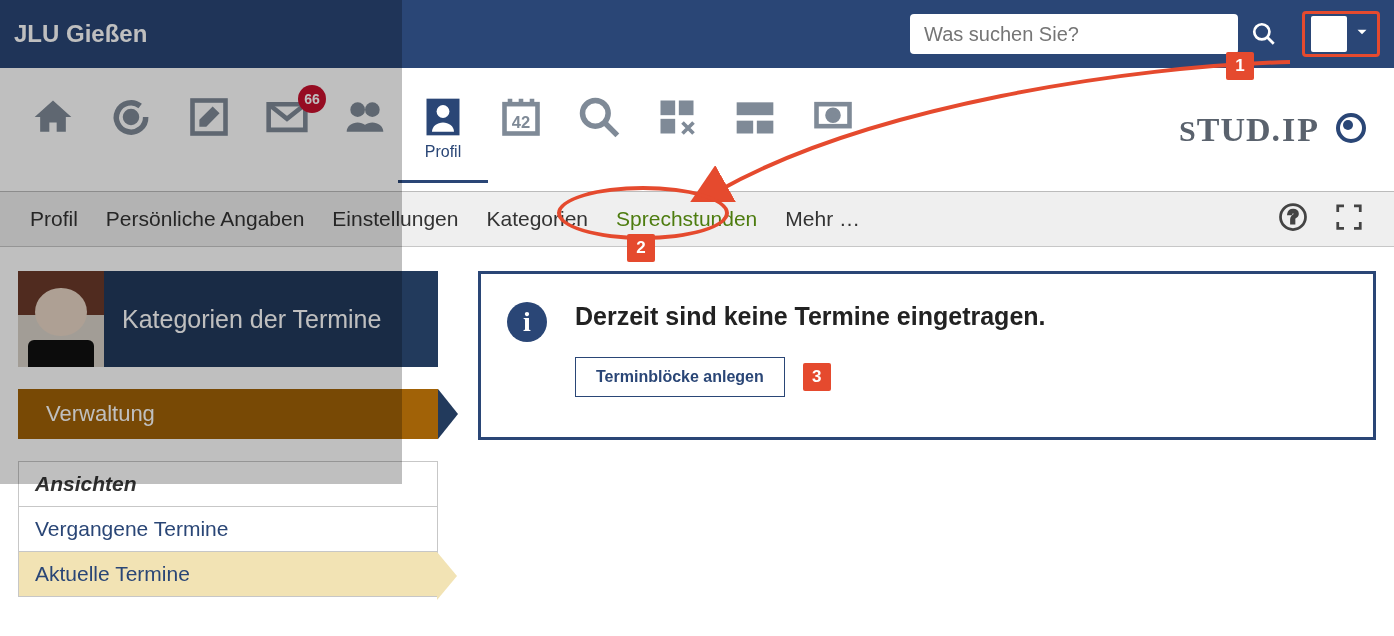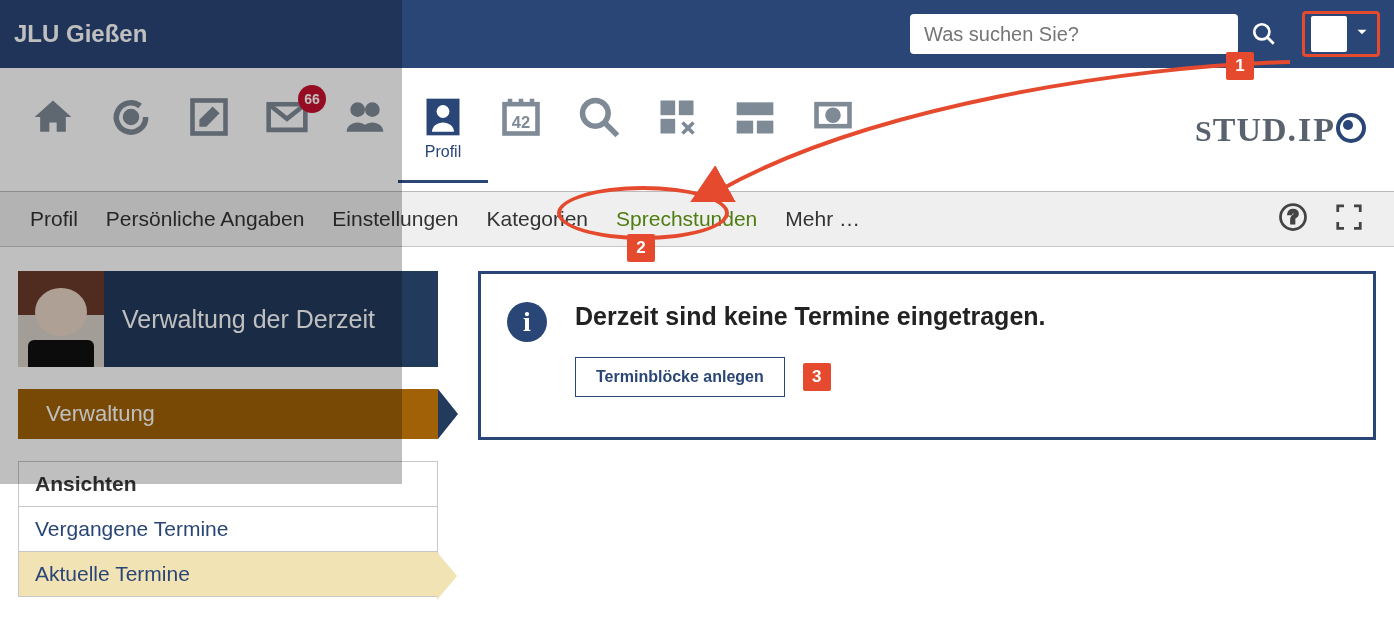--- a/index.html
+++ b/index.html
@@ -23,21 +23,21 @@
   
   .iconbar { height: 124px; display: flex; align-items: center; border-bottom: 1px solid #bbb; padding: 0 28px; }
   .iconbar .nav-icons { display: flex; gap: 28px; align-items: flex-end; }
   .iconbar .icon-slot { width: 50px; height: 70px; display: flex; flex-direction: column; align-items: center; justify-content: flex-start; color: #7f8a97; position: relative; cursor: pointer; }
   .iconbar .icon-slot.active { color: #2a4676; }
   .iconbar .icon-slot.active .underline { position: absolute; bottom: -18px; left: -20px; right: -20px; height: 3px; background: #2a4676; }
   .iconbar .icon-slot .label { font-size: 16px; margin-top: 4px; }
   .iconbar .icon-slot svg { width: 44px; height: 44px; }
   .iconbar .badge { position: absolute; top: -10px; right: -14px; background: #c8102e; color: #fff; border-radius: 50%; width: 28px; height: 28px; font-size: 14px; font-weight: 700; display: flex; align-items: center; justify-content: center; }
   .iconbar .spacer2 { flex: 1; }
-  .iconbar .logo { display: flex; align-items: baseline; gap: 0; }
+  .iconbar .logo { display: flex; align-items: baseline; gap: 16px; }
   .iconbar .logo-text { font-size: 34px; font-weight: 800; letter-spacing: 1px; color: #5a626d; font-family: Georgia, serif; }
   .iconbar .logo-text .tail { font-size: 34px; letter-spacing: 2px; }
   .iconbar .logo-ring { width: 30px; height: 30px; border: 4px solid #2a4676; border-radius: 50%; display: inline-block; position: relative; top: 2px; }
   .iconbar .logo-ring::after { content: ""; position: absolute; width: 10px; height: 10px; background: #2a4676; border-radius: 50%; top: 3px; left: 3px; }
 
   
   .subnav { height: 55px; background: #efefef; border-bottom: 1px solid #c7c7c7; display: flex; align-items: center; padding: 0 30px; gap: 28px; font-size: 21px; color: #333; }
   .subnav .item { cursor: pointer; }
   .subnav .item.active { color: #4d7c0f; }
   .subnav .icons { margin-left: auto; display: flex; gap: 26px; color: #444; }
@@ -51,21 +51,21 @@
   .sb-header .photo .ph-hair { position: absolute; top: 0; left: 0; right: 0; height: 46%; background: #6b3a2a; }
   .sb-header .photo .ph-face { position: absolute; top: 18%; left: 20%; width: 60%; height: 50%; background: #e8d6c6; border-radius: 50%; }
   .sb-header .photo .ph-body { position: absolute; bottom: 0; left: 12%; right: 12%; height: 28%; background: #111; border-radius: 6px 6px 0 0; }
   .sb-header .title { flex: 1; color: #fff; font-size: 25px; padding: 0 18px; }
 
   .sb-group { }
   .sb-group-header { background: #a16207; color: #fff; font-size: 22px; padding: 12px 28px; position: relative; }
   .sb-group-header.arrow::after { content: ""; position: absolute; right: -20px; top: 0; border-left: 20px solid #223a5c; border-top: 25px solid transparent; border-bottom: 25px solid transparent; }
   .sb-item { border: 1px solid #c7c7c7; padding: 10px 16px; font-size: 21px; color: #2a4676; background: #fff; position: relative; cursor: pointer; }
   .sb-item + .sb-item { border-top: none; }
-  .sb-item.header { color: #333; font-weight: 600; border: 1px solid #c7c7c7; }
+  .sb-item.header { color: #333; font-weight: 600; border: 1px solid #c7c7c7; font-style: italic; }
   .sb-item.active { background: #f2e3b4; }
   .sb-item.active::after { content: ""; position: absolute; right: -20px; top: 0; border-left: 20px solid #f2e3b4; border-top: 24px solid transparent; border-bottom: 24px solid transparent; }
 
   .content { flex: 1; }
   .info-box { border: 3px solid #2a4676; padding: 28px 26px 40px 26px; display: flex; gap: 28px; align-items: flex-start; }
   .info-box .info-icon { width: 40px; height: 40px; background: #2a4676; border-radius: 50%; color: #fff; font-size: 28px; font-weight: 900; display: flex; align-items: center; justify-content: center; font-family: Georgia, serif; flex-shrink: 0; }
   .info-box .info-body { flex: 1; }
   .info-box .info-title { font-size: 25px; font-weight: 700; color: #222; margin-bottom: 26px; }
   .info-box .action-row { display: flex; align-items: center; gap: 18px; }
   .info-box button.action { border: 1px solid #2a4676; background: #fff; color: #2a4676; font-size: 16px; font-weight: 600; padding: 10px 20px; cursor: pointer; }
@@ -212,21 +212,21 @@
 </div>
 
 <div class="main">
   <div class="sidebar">
     <div class="sb-header">
       <div class="photo">
         <div class="ph-hair"></div>
           <div class="ph-face"></div>
           <div class="ph-body"></div>
       </div>
-      <div class="title">Verwaltung der Derzeit</div>
+      <div class="title">Kategorien der Termine</div>
     </div>
 
     <div class="sb-group">
       <div class="sb-group-header arrow">Verwaltung</div>
     </div>
 
     <div class="sb-group">
       <div class="sb-item header">Ansichten</div>
       <div class="sb-item">Vergangene Termine</div>
       <div class="sb-item active">Aktuelle Termine</div>

